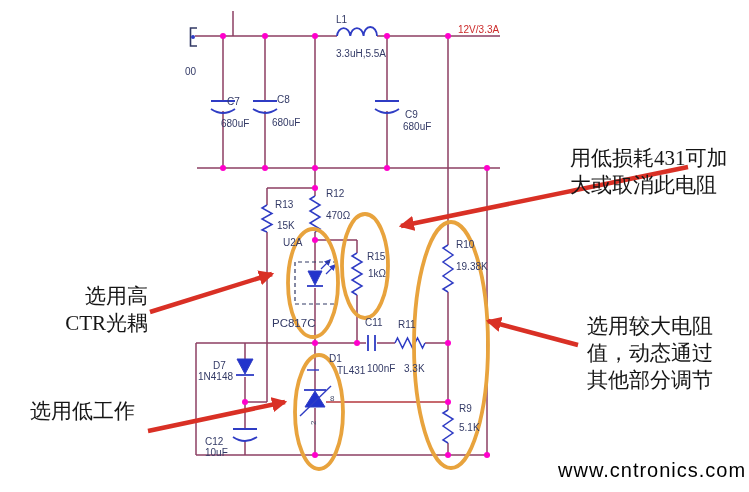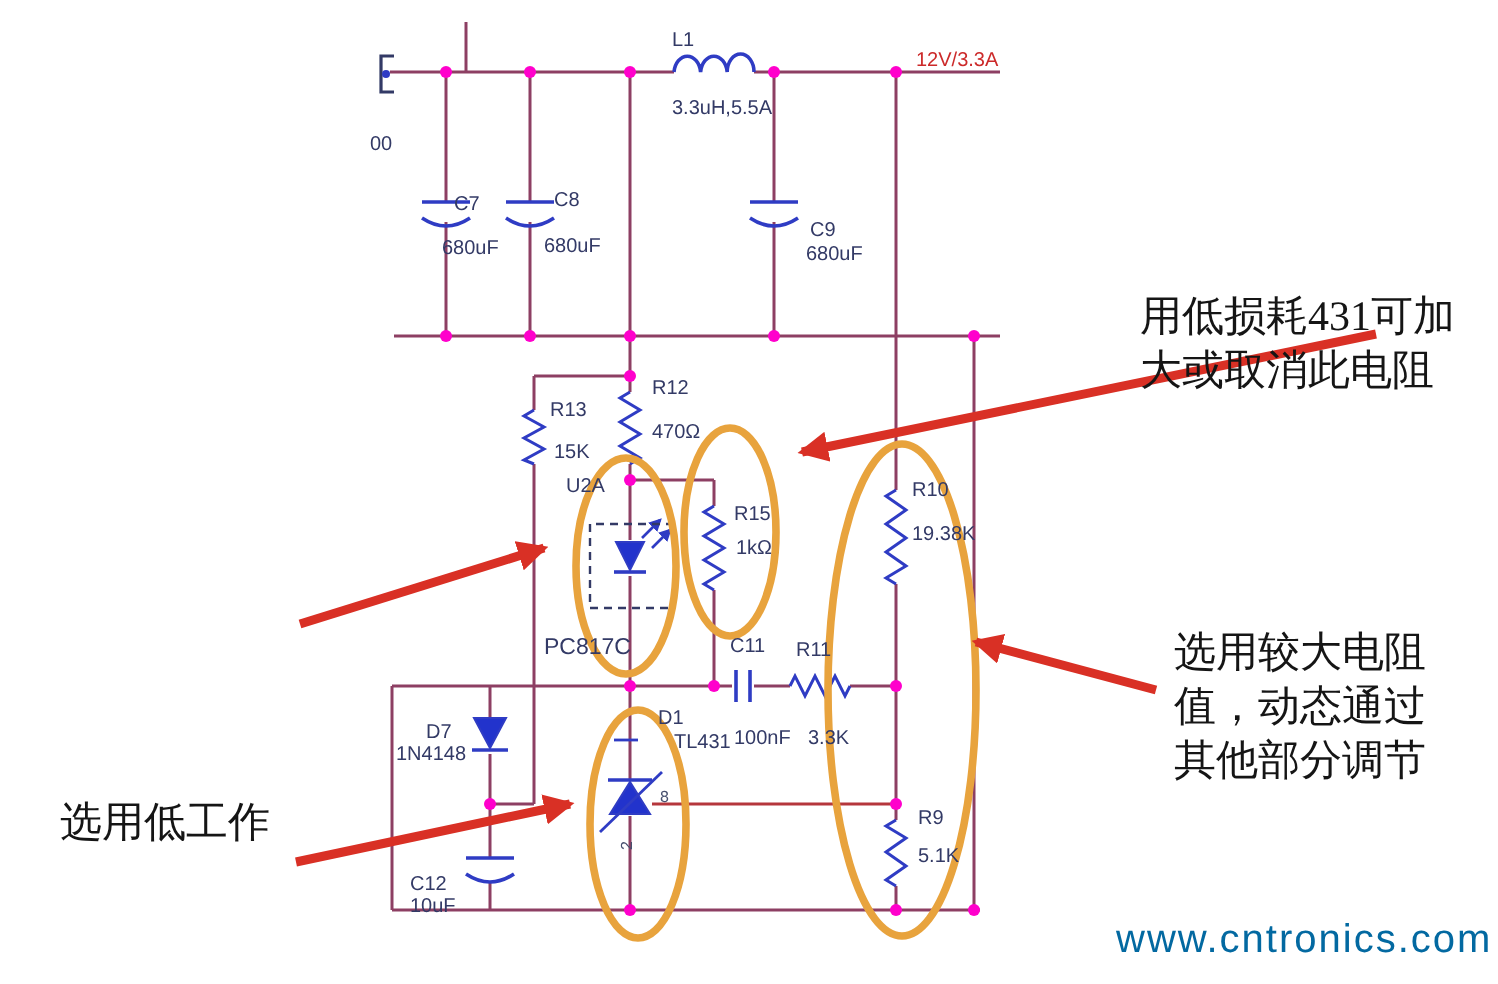--- a/index.html
+++ b/index.html
@@ -7,21 +7,21 @@
     position:relative;width:749px;height:492px;background:#ffffff;overflow:hidden;
     font-family:"Liberation Sans","DejaVu Sans",sans-serif;
   }
   #schematic{position:absolute;left:0;top:0;}
   .cn-note{
     position:absolute;color:#151515;font-size:21px;line-height:27px;
     font-family:"Liberation Serif","DejaVu Serif",serif;
   }
   .watermark{
     position:absolute;left:558px;top:459px;font-size:20px;letter-spacing:1px;
-    color:#0369a1;font-family:"Liberation Sans",sans-serif;
+    color:#000000;font-family:"Liberation Sans",sans-serif;
   }
   svg text{
     font-family:"Liberation Sans","DejaVu Sans",sans-serif;
     font-size:10px;fill:#333a66;
   }
   svg text.pin{font-size:8px;fill:#47506e;}
   svg text.big{font-size:11.5px;}
   svg text.net{fill:#cc2a2a;}
 </style>
 </head>
@@ -202,20 +202,24 @@
       <text x="459" y="412">R9</text>
       <text x="459" y="431">5.1K</text>
     </g>
   </svg>
 
   <div class="cn-note" style="left:570px;top:145px;width:185px;">
     <div>用低损耗431可加</div>
     <div>大或取消此电阻</div>
   </div>
 
+  <div class="cn-note" style="left:20px;top:283px;width:128px;text-align:right;">
+    <div>选用高</div>
+    <div>CTR光耦</div>
+  </div>
 
   <div class="cn-note" style="left:587px;top:313px;width:165px;">
     <div>选用较大电阻</div>
     <div>值，动态通过</div>
     <div>其他部分调节</div>
   </div>
 
   <div class="cn-note" style="left:30px;top:398px;width:150px;text-align:left;">
     <div>选用低工作</div>
   </div>

